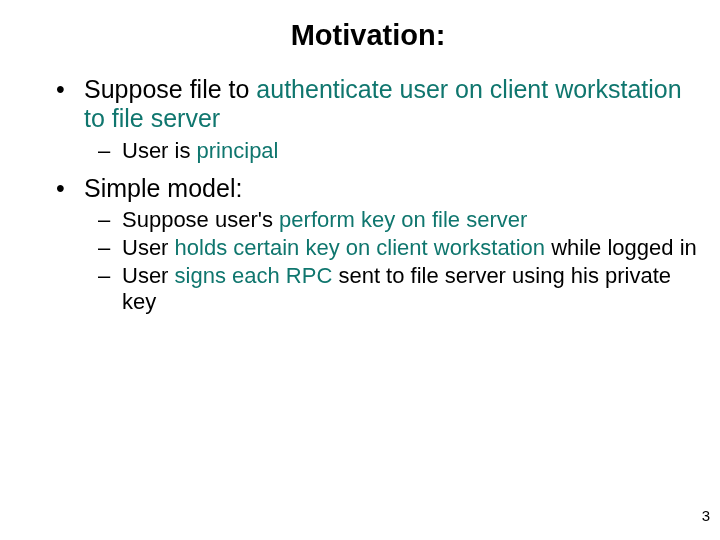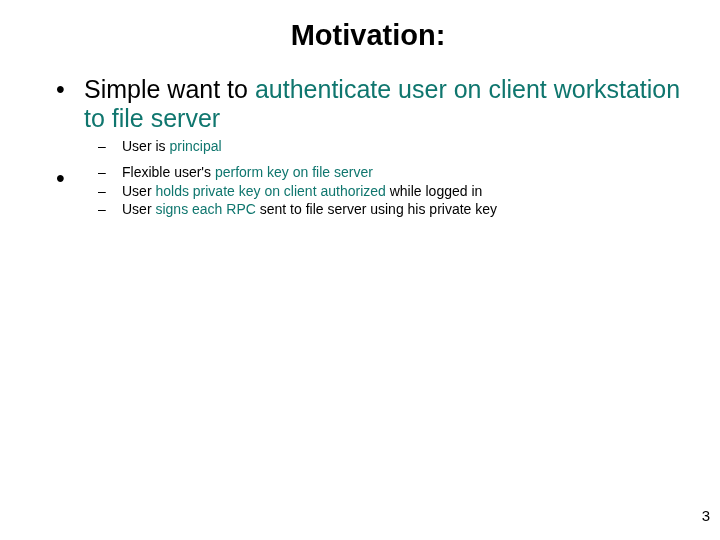--- a/index.html
+++ b/index.html
@@ -47,21 +47,21 @@
     top: 0;
     font-size: 25px;
   }
   ul.sub {
     list-style: none;
     margin: 4px 0 10px 0;
     padding: 0 0 0 24px;
   }
   ul.sub > li {
     position: relative;
-    font-size: 14px;
+    font-size: 22px;
     line-height: 1.18;
     margin: 0 0 2px 0;
     padding-left: 14px;
   }
   ul.sub > li::before {
     content: "–";
     position: absolute;
     left: -10px;
     top: 0;
   }
@@ -75,24 +75,24 @@
 </style>
 </head>
 <body>
 
 <div class="slide">
   <h1 class="title">
     <span>Motivation:</span><br>
   </h1>
 
   <ul class="top" id="top-list">
-      <li><span>Simple want to </span><span class="term">authenticate user on client workstation to file server</span><ul class="sub">
+      <li><span>Suppose file to </span><span class="term">authenticate user on client workstation to file server</span><ul class="sub">
           <li><span>User is </span><span class="term">principal</span></li>
         </ul></li>
-      <li><ul class="sub">
-          <li><span>Flexible user's </span><span class="term">perform key on file server</span></li>
-          <li><span>User </span><span class="term">holds private key on client authorized</span><span> while logged in</span></li>
+      <li><span>Simple model:</span><ul class="sub">
+          <li><span>Suppose user's </span><span class="term">perform key on file server</span></li>
+          <li><span>User </span><span class="term">holds certain key on client workstation</span><span> while logged in</span></li>
           <li><span>User </span><span class="term">signs each RPC</span><span> sent to file server using his private key</span></li>
         </ul></li>
     </ul>
 
   <div class="pagenum">3</div>
 </div>
 
 </body></html>

